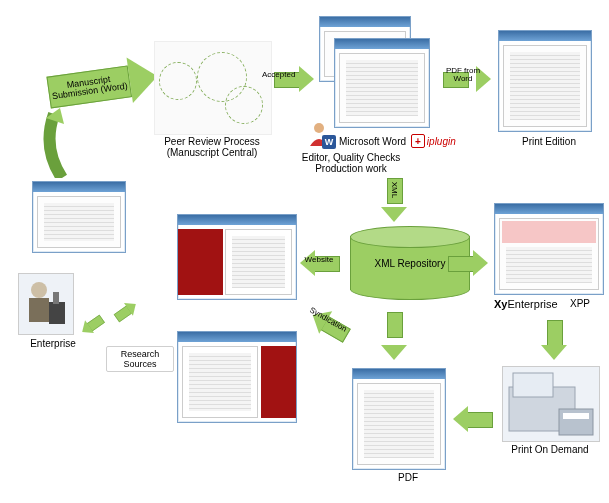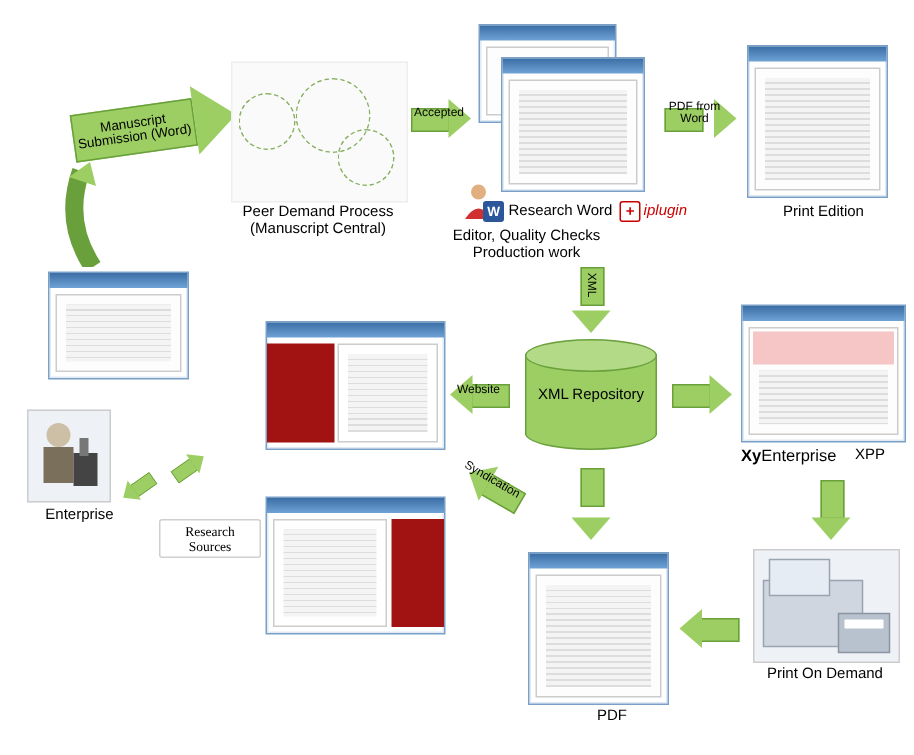--- a/index.html
+++ b/index.html
@@ -14,21 +14,21 @@
   .arrow-left:before{content:"";position:absolute;right:0;top:6px;width:24px;height:14px;background:#9cce63;border:1px solid #6aa03c;}
   .arrow-left:after{content:"";position:absolute;left:0;top:0;width:0;height:0;border-top:13px solid transparent;border-bottom:13px solid transparent;border-right:15px solid #9cce63;}
   .arrow-down{width:26px;height:40px;}
   .arrow-down:before{content:"";position:absolute;top:0;left:6px;height:24px;width:14px;background:#9cce63;border:1px solid #6aa03c;}
   .arrow-down:after{content:"";position:absolute;bottom:0;left:0;width:0;height:0;border-left:13px solid transparent;border-right:13px solid transparent;border-top:15px solid #9cce63;}
   
   .big-arrow{position:absolute;width:110px;height:46px;}
   .big-arrow .body{position:absolute;left:0;top:8px;width:80px;height:30px;background:#9cce63;border:1px solid #6aa03c;display:flex;align-items:center;justify-content:center;text-align:center;font-size:9px;line-height:1.05;}
   .big-arrow .head{position:absolute;right:0;top:0;width:0;height:0;border-top:23px solid transparent;border-bottom:23px solid transparent;border-left:28px solid #9cce63;}
   
-  .cyl{position:absolute;width:88px;height:74px;}
+  .cyl{position:absolute;width:88px;height:74px;padding-left:32px;}
   .cyl .body{position:absolute;left:0;top:10px;right:0;bottom:10px;background:#9cce63;border-left:1px solid #6aa03c;border-right:1px solid #6aa03c;display:flex;align-items:center;justify-content:center;font-size:10px;}
   .cyl .top,.cyl .bot{position:absolute;left:0;right:0;height:20px;border:1px solid #6aa03c;border-radius:50%;background:#b3da87;}
   .cyl .top{top:0;}
   .cyl .bot{bottom:0;background:#9cce63;}
   
   .win{position:absolute;border:1px solid #7aa0c8;background:#fff;box-shadow:0 0 0 1px #dfeaf4 inset;}
   .win .titlebar{height:10px;background:linear-gradient(#3b6ea5,#6fa3d6);}
   .win .inner{position:absolute;left:4px;right:4px;top:14px;bottom:4px;background:#fdfdfd;border:1px solid #ccc;}
   .win .lines{position:absolute;left:6px;right:6px;top:6px;bottom:6px;background:repeating-linear-gradient(#f4f4f4,#f4f4f4 3px,#ddd 3px,#ddd 4px);} 
   .win.red .inner{background:#fff;}
@@ -76,44 +76,44 @@
 <svg style="position:absolute;left:42px;top:108px;width:40px;height:70px;" viewBox="0 0 40 70">
     <path d="M20 70 Q0 40 12 6" stroke="#6aa03c" stroke-width="12" fill="none"></path>
     <path d="M4 10 L18 0 L22 16 Z" fill="#9cce63"></path>
   </svg>
 
 <div class="doodle" style="left:154px;top:41px;width:116px;height:92px;">
   <div class="circ" style="left:4px;top:20px;width:36px;height:36px;"></div>
   <div class="circ" style="left:42px;top:10px;width:48px;height:48px;"></div>
   <div class="circ" style="left:70px;top:44px;width:36px;height:36px;"></div>
 </div>
-<div class="label" style="left:148px;top:136px;width:128px;white-space:pre-line;">Peer Demand Process
+<div class="label" style="left:148px;top:136px;width:128px;white-space:pre-line;">Peer Review Process
 (Manuscript Central)</div>
 
 <div class="arrow arrow-right" style="left:274px;top:66px;"></div>
-<div class="arrow-text" style="left:276px;top:71px;width:28px;">Accepted</div>
+<div class="arrow-text" style="left:262px;top:71px;width:28px;">Accepted</div>
 
 <div class="win node" style="left:319px;top:16px;width:90px;height:64px;">
     <div class="titlebar"></div>
     <div class="inner"></div>
   </div>
 <div class="win node" style="left:334px;top:38px;width:94px;height:88px;">
     <div class="titlebar"></div>
     <div class="inner">
       <div class="lines"></div>
     </div>
   </div>
 <div class="photo" style="left:308px;top:122px;width:22px;height:24px;border:none;background:none;">
   <svg viewBox="0 0 22 24">
       <circle cx="11" cy="6" r="5" fill="#e2b080"></circle>
       <path d="M2 24 Q11 10 20 24 Z" fill="#d03030"></path>
     </svg>
 </div>
 <div class="label" style="left:319px;top:134px;width:160px;text-align:left;">
-  <span class="icon-word">W</span><span>Research Word</span>
+  <span class="icon-word">W</span><span>Microsoft Word</span>
   <span class="icon-plus">+</span><span class="plugin">i<span>plugin</span></span>
 </div>
 <div class="label" style="left:280px;top:152px;width:142px;white-space:pre-line;">Editor, Quality Checks
 Production work</div>
 
 <div class="arrow arrow-right" style="left:443px;top:66px;width:48px;"></div>
 <div class="arrow-text" style="left:445px;top:67px;width:36px;white-space:pre-line;">PDF from
 Word</div>
 
 <div class="win node" style="left:498px;top:30px;width:92px;height:100px;">
@@ -148,21 +148,21 @@
 <div class="arrow arrow-left" style="left:310px;top:312px;transform:rotate(30deg);"></div>
 <div class="arrow-text" style="left:306px;top:316px;width:44px;transform:rotate(30deg);">Syndication</div>
 <div class="win red node" style="left:177px;top:331px;width:118px;height:90px;">
     <div class="titlebar"></div>
     <div class="accent" style="left:auto;right:0;width:30%;"></div>
     <div class="inner" style="right:32%;">
       <div class="lines"></div>
     </div>
   </div>
 
-<div class="box" style="left:106px;top:346px;width:54px;white-space:pre-line;font-family:Liberation Serif, serif;">Research
+<div class="box" style="left:106px;top:346px;width:54px;white-space:pre-line;">Research
 Sources</div>
 
 <div class="arrow arrow-right" style="left:106px;top:298px;transform:scale(.6) rotate(-35deg);"></div>
 <div class="arrow arrow-left" style="left:72px;top:312px;transform:scale(.6) rotate(-35deg);"></div>
 
 <div class="arrow arrow-right" style="left:448px;top:250px;"></div>
 <div class="win node" style="left:494px;top:203px;width:108px;height:90px;">
     <div class="titlebar"></div>
     <div class="inner">
       <div style="position:absolute;left:2px;right:2px;top:2px;height:22px;background:#f6c6c6;"></div>

